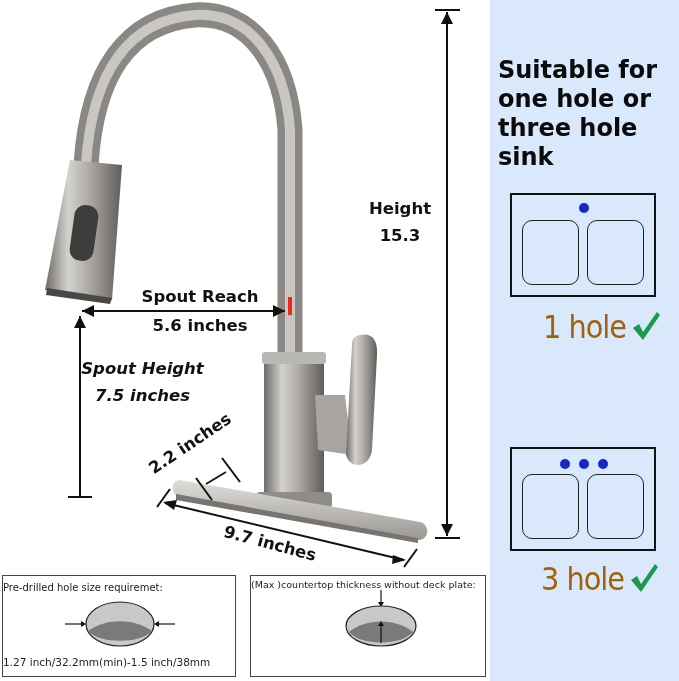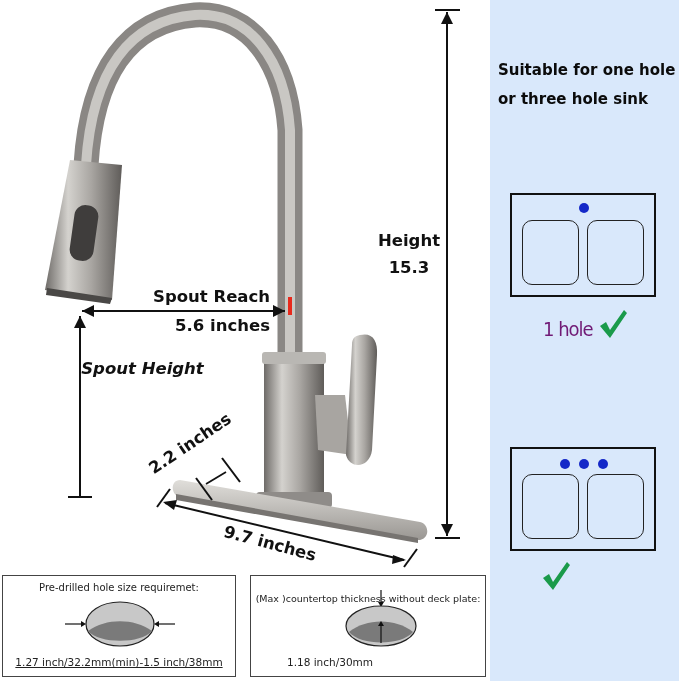--- a/index.html
+++ b/index.html
@@ -1,26 +1,26 @@
 <!DOCTYPE html>
 <html><head>
 <meta charset="utf-8">
 <style>
   html, body { margin:0; padding:0; }
   body { width:679px; height:681px; position:relative; overflow:hidden; background:#ffffff; font-family:"DejaVu Sans", sans-serif; color:#111; }
   .abs { position:absolute; }
   .panel-right { left:490px; top:0; width:189px; height:681px; background:#d9e8fb; }
-  .right-title { left:498px; top:56px; width:178px; font-weight:bold; font-size:15px; line-height:29px; color:#0b0b0b; }
+  .right-title { left:498px; top:56px; width:178px; font-weight:bold; font-size:24px; line-height:29px; color:#0b0b0b; }
   .sink { position:absolute; border:2px solid #111; background:#d9e8fb; box-sizing:border-box; }
   .basin { position:absolute; border:1.3px solid #222; border-radius:10px; box-sizing:border-box; }
   .hole { position:absolute; width:10px; height:10px; border-radius:50%; background:#1428c8; }
-  .hole-label { font-size:20px; color:#701a75; font-family:"DejaVu Sans Condensed","DejaVu Sans", sans-serif; letter-spacing:-1px; }
+  .hole-label { font-size:32px; color:#a16207; font-family:"DejaVu Sans Condensed","DejaVu Sans", sans-serif; letter-spacing:-1px; }
   .dim-text { font-size:16.5px; font-weight:bold; color:#111; text-align:center; line-height:27px; }
   .box { position:absolute; border:1.5px solid #444; box-sizing:border-box; background:#fff; }
-  .box-text { position:absolute; font-size:10px; color:#222; text-align:center; width:100%; }
+  .box-text { position:absolute; font-size:10px; color:#222; width:100%; }
 </style>
 </head>
 <body>
 
 <div class="abs panel-right"></div>
 <div class="abs right-title">Suitable for one hole or three hole sink</div>
 
 <div class="sink" style="left:510px;top:193px;width:146px;height:104px;">
   <div class="hole" style="left:67px;top:8px;"></div>
   <div class="basin" style="left:10px;top:25px;width:57px;height:65px;"></div>
@@ -34,20 +34,21 @@
 </div>
 
 <div class="sink" style="left:510px;top:447px;width:146px;height:104px;">
   <div class="hole" style="left:48px;top:10px;"></div>
   <div class="hole" style="left:67px;top:10px;"></div>
   <div class="hole" style="left:86px;top:10px;"></div>
   <div class="basin" style="left:10px;top:25px;width:57px;height:65px;"></div>
   <div class="basin" style="left:75px;top:25px;width:57px;height:65px;"></div>
 </div>
 <div class="abs" style="left:541px;top:560px;">
+  <span class="hole-label">3 hole</span>
   <svg width="30" height="32" viewBox="0 0 30 32" style="vertical-align:-4px;">
     <path d="M2 18 L8 14 L12 22 L26 2 L29 5 L12 30 Z" fill="#1a9a4a"></path>
   </svg>
 </div>
 
 <svg class="abs" style="left:0;top:0;" width="490" height="570" viewBox="0 0 490 570">
   <defs>
     <linearGradient id="metal" x1="0" x2="1" y1="0" y2="0">
       <stop offset="0" stop-color="#6e6b68"></stop>
       <stop offset="0.3" stop-color="#d4d2ce"></stop>
@@ -98,51 +99,51 @@
   <line x1="222" y1="458" x2="240" y2="482" stroke="#111" stroke-width="2"></line>
   <line x1="206" y1="484" x2="226" y2="472" stroke="#111" stroke-width="1.8"></line>
 
   <line x1="157" y1="507" x2="170" y2="489" stroke="#111" stroke-width="2"></line>
   <line x1="404" y1="567" x2="417" y2="549" stroke="#111" stroke-width="2"></line>
   <line x1="165" y1="503" x2="404" y2="560" stroke="#111" stroke-width="2"></line>
   <path d="M177 500 L163 502 L174 510 Z" fill="#111"></path>
   <path d="M393 555 L406 560 L392 564 Z" fill="#111"></path>
 </svg>
 
-<div class="abs dim-text" style="left:369px;top:195px;width:80px;margin-top:32px;">
+<div class="abs dim-text" style="left:360px;top:195px;width:80px;">
   <div>Height</div>
   <div>15.3</div>
 </div>
-<div class="abs dim-text" style="left:130px;top:282px;width:140px;line-height:29px;text-align:right;">
+<div class="abs dim-text" style="left:130px;top:282px;width:140px;line-height:29px;">
   <div>Spout Reach</div>
   <div>5.6 inches</div>
 </div>
 <div class="abs dim-text" style="left:80px;top:355px;width:125px;font-style:italic;">
   <div>Spout Height</div>
+  <div>7.5 inches</div>
 </div>
 <div class="abs dim-text" style="left:140px;top:430px;width:100px;transform:rotate(-34deg);">2.2 inches</div>
 <div class="abs dim-text" style="left:215px;top:530px;width:110px;transform:rotate(15deg);">9.7 inches</div>
 
 <div class="box" style="left:2px;top:575px;width:234px;height:102px;">
   <div class="box-text" style="top:6px;">Pre-drilled hole size requiremet:</div>
   <svg class="abs" style="left:58px;top:22px;" width="118" height="52" viewBox="0 0 118 52">
     <ellipse cx="59" cy="26" rx="34" ry="22" fill="#c8c8c8" stroke="#222" stroke-width="1.2"></ellipse>
     <path d="M27 33 C 45 20, 73 20, 91 33 C 80 46, 38 46, 27 33 Z" fill="#7a7a7a"></path>
     <line x1="4" y1="26" x2="22" y2="26" stroke="#111" stroke-width="1.2"></line>
     <path d="M20 23 L25 26 L20 29 Z" fill="#111"></path>
     <line x1="96" y1="26" x2="114" y2="26" stroke="#111" stroke-width="1.2"></line>
     <path d="M98 23 L93 26 L98 29 Z" fill="#111"></path>
   </svg>
-  <div class="box-text" style="top:80px;font-size:10.5px;text-decoration:underline;">1.27 inch/32.2mm(min)-1.5 inch/38mm</div>
+  <div class="box-text" style="top:80px;font-size:10.5px;">1.27 inch/32.2mm(min)-1.5 inch/38mm</div>
 </div>
 
 <div class="box" style="left:250px;top:575px;width:236px;height:102px;">
-  <div class="box-text" style="top:3px;font-size:9.5px;margin-top:14px;">(Max )countertop thickness without deck plate:</div>
+  <div class="box-text" style="top:3px;font-size:9.5px;">(Max )countertop thickness without deck plate:</div>
   <svg class="abs" style="left:90px;top:12px;" width="80" height="62" viewBox="0 0 80 62">
     <line x1="40" y1="2" x2="40" y2="16" stroke="#111" stroke-width="1.2"></line>
     <path d="M37 14 L40 19 L43 14 Z" fill="#111"></path>
     <ellipse cx="40" cy="38" rx="35" ry="20" fill="#c8c8c8" stroke="#222" stroke-width="1.2"></ellipse>
     <path d="M8 44 C 25 30, 55 30, 72 44 C 60 58, 20 58, 8 44 Z" fill="#7a7a7a"></path>
     <line x1="40" y1="36" x2="40" y2="55" stroke="#111" stroke-width="1.2"></line>
     <path d="M37 38 L40 33 L43 38 Z" fill="#111"></path>
   </svg>
-  <div class="box-text" style="top:80px;left:-38px;font-size:10.5px;">1.18 inch/30mm</div>
 </div>
 
 </body></html>

